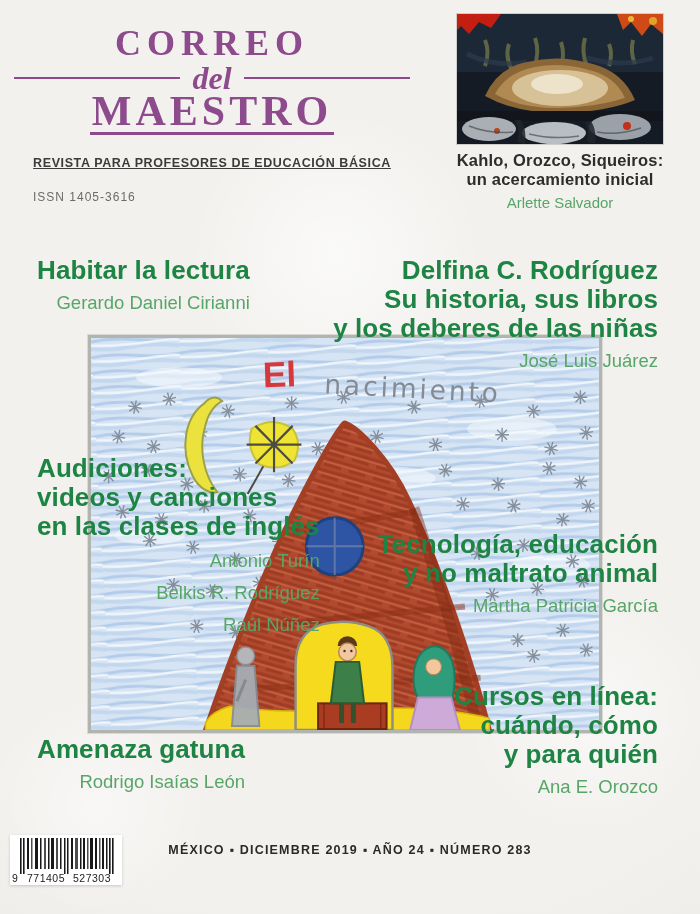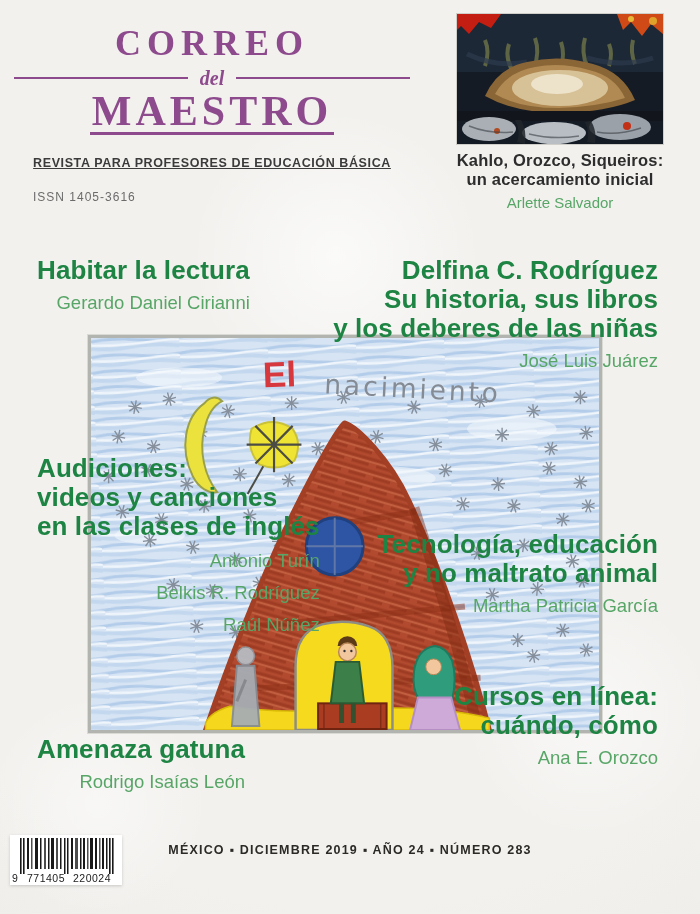--- a/index.html
+++ b/index.html
@@ -11,21 +11,21 @@
       radial-gradient(circle 180px at 84% 78%, rgba(255,255,255,.5), rgba(255,255,255,0) 70%),
       radial-gradient(circle 160px at 14% 88%, rgba(255,255,255,.45), rgba(255,255,255,0) 70%),
       radial-gradient(circle 900px at 50% 40%, #f2f1ee 60%, #e9e8e4 100%),
       #efeeea;
   }
   
   .masthead{position:absolute; left:0; top:20px; width:424px; text-align:center; color:#8d4a8c; z-index:3;}
   .mh-t1{font-family:"Liberation Serif", serif; font-size:36px; line-height:46px; letter-spacing:6px; font-weight:600;}
   .mh-delrow{display:flex; align-items:center; gap:12px; padding:0 14px; height:24px;}
   .mh-delrow .rule{flex:1; height:2px; background:#8d4a8c;}
-  .mh-del{font-family:"Liberation Serif", serif; font-style:italic; font-size:20px; font-weight:600;}
+  .mh-del{font-family:"Liberation Serif", serif; font-style:italic; font-size:32px; font-weight:600;}
   .mh-t2w{margin-top:0px;}
   .mh-t2{font-family:"Liberation Serif", serif; display:inline-block; font-size:42px; line-height:42px;
          letter-spacing:4px; font-weight:600; border-bottom:3px solid #8d4a8c; padding:0 2px 0;}
   .mh-sub{margin-top:21px; font-size:12.5px; letter-spacing:.6px; color:#3b3b3b; font-weight:bold;text-decoration:underline;}
   .issn{position:absolute; left:33px; top:190px; font-size:12px; letter-spacing:1px; color:#6b6b6b; z-index:3;}
   
   .featured{position:absolute; left:438px; top:14px; width:244px; text-align:center; z-index:3;}
   .featured-art{margin:0 auto; width:206px; height:130px; display:block; box-shadow:0 0 0 1px #cfcec9;}
   .featured-cap{margin-top:7px;}
   .cap-line{font-weight:bold; font-size:16.5px; line-height:19px; color:#2d2d2d; letter-spacing:.2px;}
@@ -148,20 +148,21 @@
 
   <section class="art right-al" id="art-tecnologia">
     <div class="t">Tecnología, educación</div>
     <div class="t">y no maltrato animal</div>
     <div class="a">Martha Patricia García</div>
   </section>
 
   <section class="art right-al" id="art-cursos">
     <div class="t">Cursos en línea:</div>
     <div class="t">cuándo, cómo</div>
+    <div class="t">y para quién</div>
     <div class="a">Ana E. Orozco</div>
   </section>
 
   <section class="art left-al" id="art-amenaza">
     <div class="t">Amenaza gatuna</div>
     <div class="a">Rodrigo Isaías León</div>
   </section>
 
   <section class="drawing">
     <svg viewBox="0 0 519 397" preserveAspectRatio="none">
@@ -351,17 +352,17 @@
         <rect x="75" y="0" width="2" height="31" fill="#191919"></rect>
         <rect x="79" y="0" width="1.5" height="31" fill="#4d4d4d"></rect>
         <rect x="82" y="0" width="2" height="31" fill="#191919"></rect>
         <rect x="86" y="0" width="1.5" height="31" fill="#191919"></rect>
         <rect x="89" y="0" width="1.6" height="36" fill="#191919"></rect>
         <rect x="92" y="0" width="1.6" height="36" fill="#191919"></rect>
       </svg>
     <div class="bc-digits">
       <span class="d0">9</span>
       <span class="d1">771405</span>
-      <span class="d2">220024</span>
+      <span class="d2">527303</span>
     </div>
   </div>
 
 </div>
 
 </body></html>

